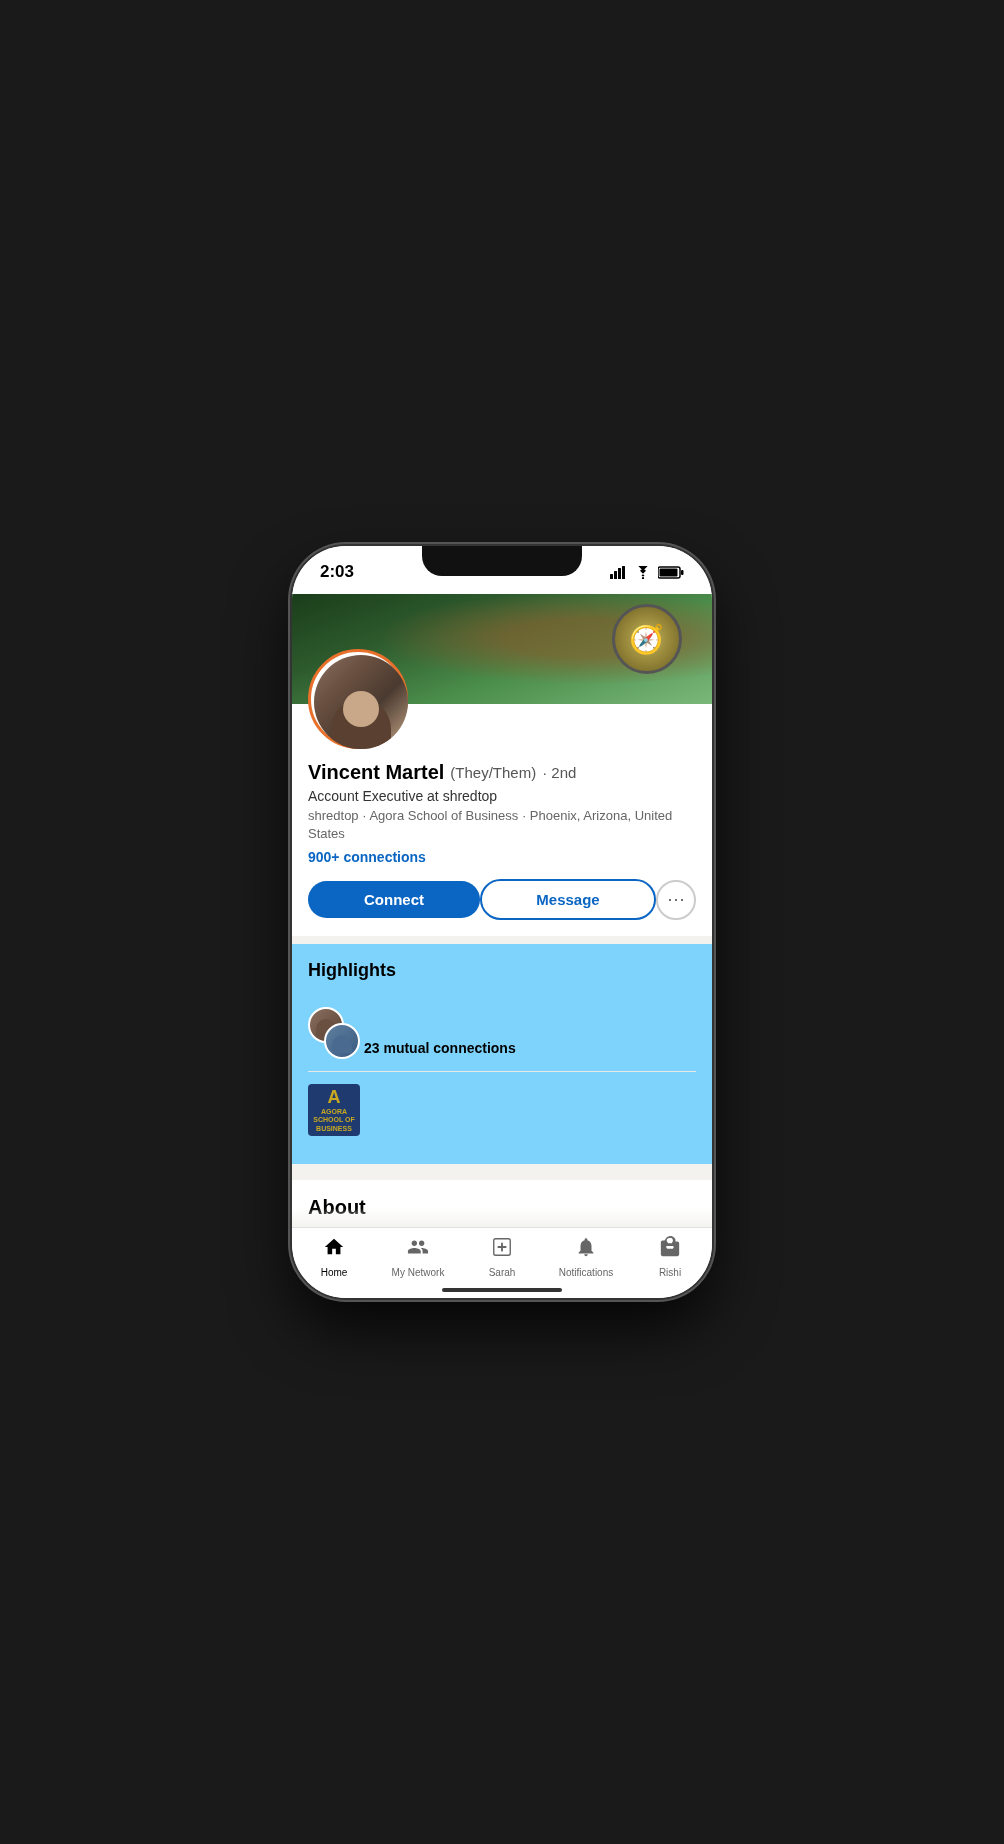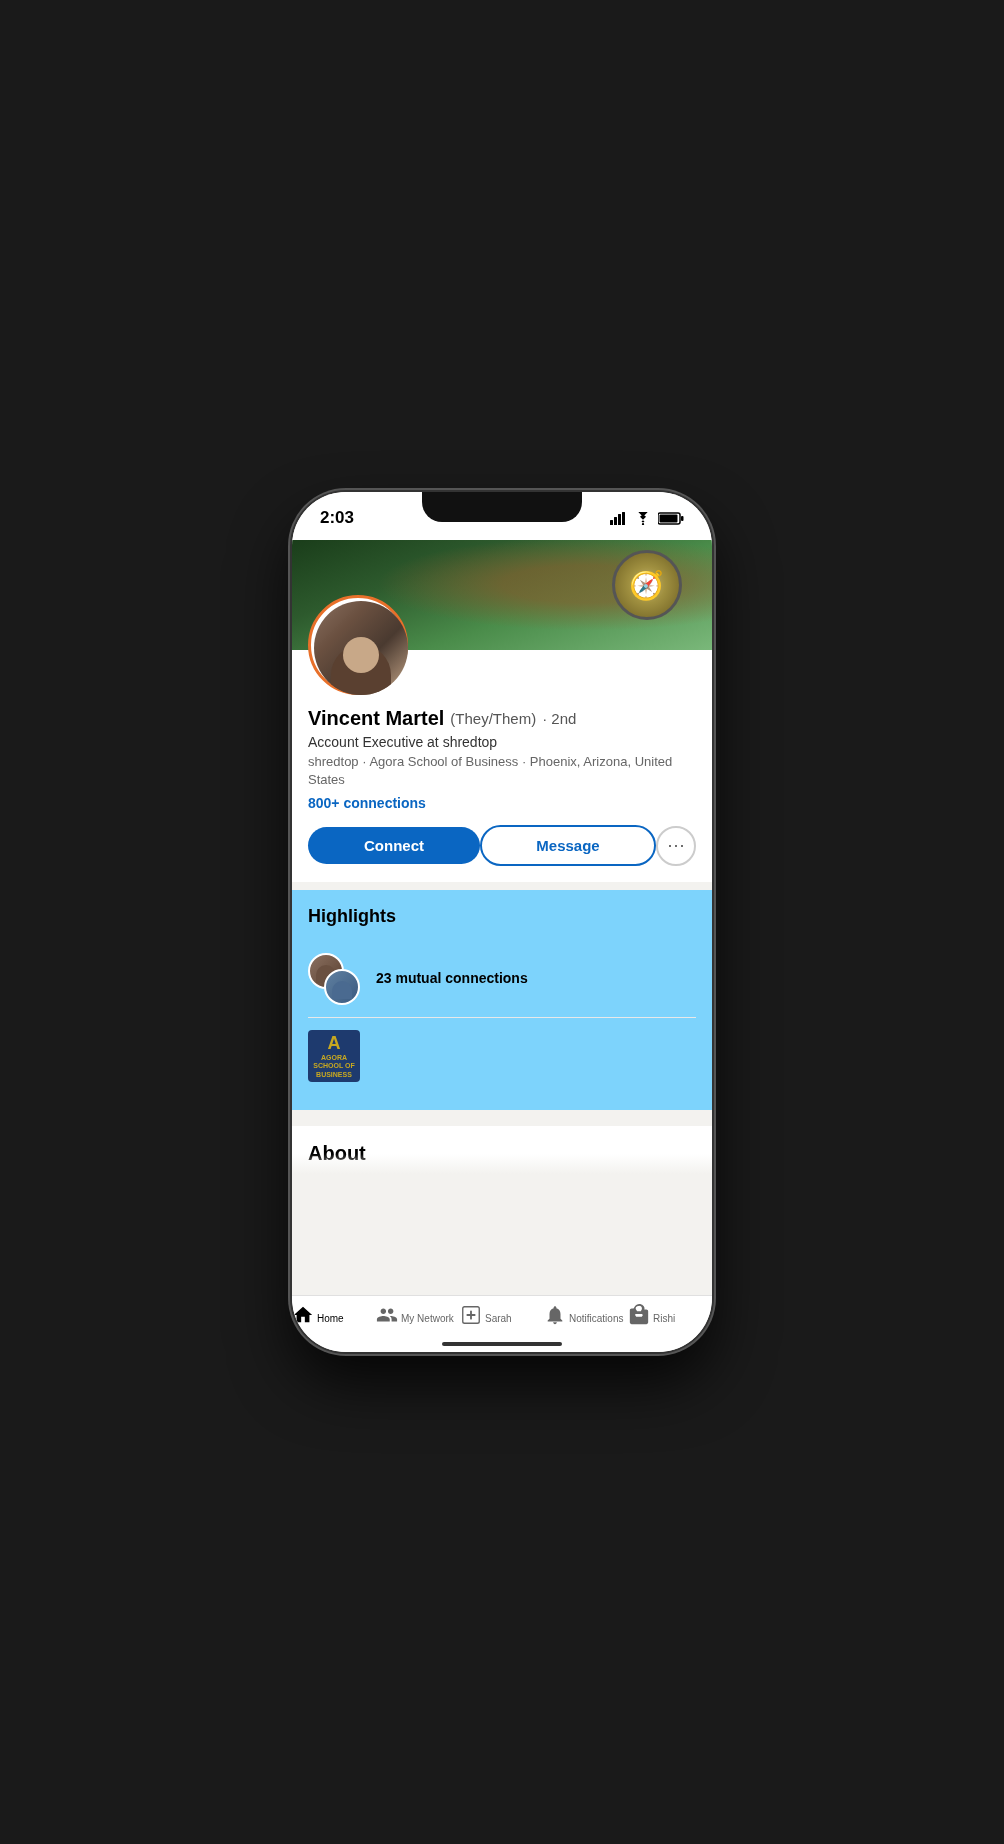--- a/index.html
+++ b/index.html
@@ -7,21 +7,21 @@
       background: #1a1a1a;
       display: flex;
       justify-content: center;
       align-items: center;
       min-height: 100vh;
       font-family: -apple-system, BlinkMacSystemFont, 'Segoe UI', sans-serif;
     }
 
     .phone-frame {
       width: 420px;
-      height: 860px;
+      height: 752px;
       background: #111;
       border-radius: 54px;
       position: relative;
       box-shadow: 0 0 0 2px #333, 0 0 0 4px #555, 0 30px 60px rgba(0,0,0,0.8);
       overflow: hidden;
     }
 
     
     .phone-frame::before {
       content: '';
@@ -299,22 +299,22 @@
       padding: 16px;
     }
     .highlights-title {
       font-size: 18px;
       font-weight: 700;
       color: #000;
       margin-bottom: 14px;
     }
     .highlight-item {
       display: flex;
-      align-items: center;
-      gap: 16px;
+      align-items: flex-end;
+      gap: 4px;
       padding: 12px 0;
       border-bottom: 1px solid #e8e8e8;
     }
     .highlight-item:last-of-type {
       border-bottom: none;
     }
     .mutual-avatars {
       width: 52px;
       height: 52px;
       position: relative;
@@ -442,21 +442,21 @@
       right: 0;
       background: #fff;
       border-top: 1px solid #e0e0e0;
       display: flex;
       justify-content: space-around;
       padding: 8px 0 20px;
       z-index: 50;
     }
     .nav-item {
       display: flex;
-      flex-direction: row;
+      flex-direction: column;
       align-items: center;
       gap: 3px;
       cursor: pointer;
       flex: 1;
     }
     .nav-icon {
       font-size: 22px;
       color: #666;
     }
     .nav-icon.active {
@@ -548,21 +548,21 @@
         </div>
 
         <div class="profile-info">
           <div class="profile-name-line">
             <span class="profile-name">Vincent Martel</span>
             <span class="profile-pronouns">(They/Them)</span>
             <span class="profile-degree">· 2nd</span>
           </div>
           <div class="profile-title">Account Executive at shredtop</div>
           <div class="profile-meta">shredtop · Agora School of Business · Phoenix, Arizona, United States</div>
-          <a class="connections-link">800+ connections</a>
+          <a class="connections-link">900+ connections</a>
           <div class="action-buttons">
             <button class="btn-connect">Connect</button>
             <button class="btn-message">Message</button>
             <button class="btn-more">
               <span>···</span>
             </button>
           </div>
         </div>
       </div>
 

